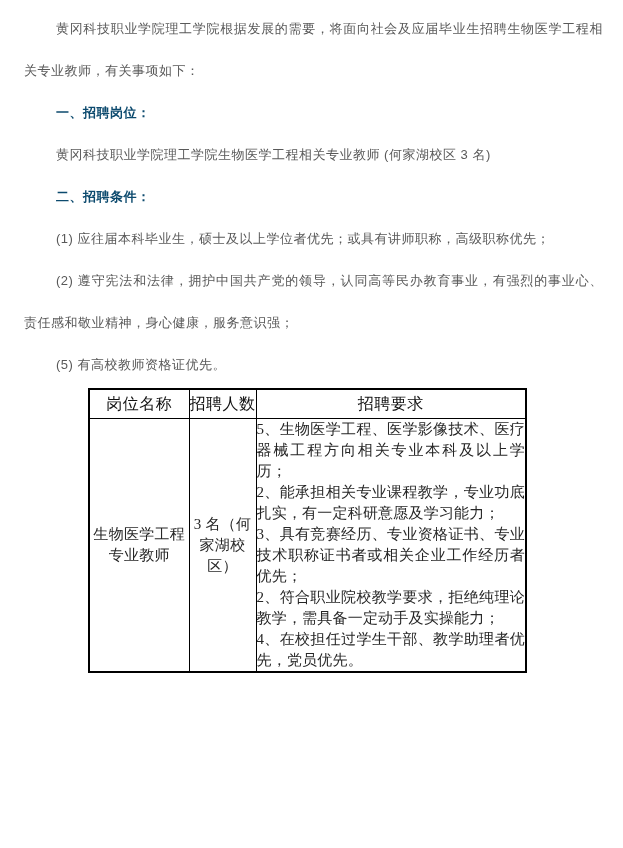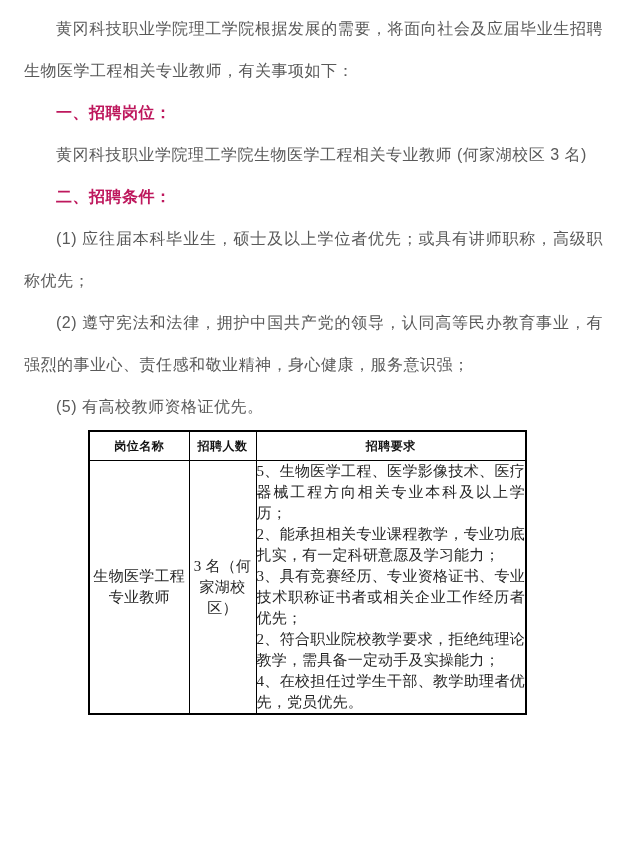--- a/index.html
+++ b/index.html
@@ -9,46 +9,46 @@
     overflow: hidden;
     font-family: "Liberation Sans", "DejaVu Sans", sans-serif;
   }
   .doc {
     box-sizing: border-box;
     width: 623px; height: 848px;
     padding: 8px 20px 0 24px;
   }
   .para {
     margin: 0;
-    font-size: 16px;
+    font-size: 13px;
     letter-spacing: 0.5px;
     line-height: 42px;
     color: #595959;
     text-align: justify;
     text-justify: inter-character;
   }
   .indent { text-indent: 32px; }
-  .heading { font-weight: bold; color: #be185d; }
+  .heading { font-weight: bold; color: #0c4a6e; }
   table.recruit {
     border-collapse: collapse;
     table-layout: fixed;
     width: 437px;
     margin: 2px 0 0 64px;
     border: 2px solid #000000;
     font-family: "Liberation Serif", "DejaVu Serif", serif;
     color: #262626;
   }
   table.recruit th, table.recruit td {
     border: 1px solid #000000;
     padding: 0;
   }
   table.recruit th {
     height: 28px;
-    font-size: 12px;
-    font-weight: bold;
+    font-size: 16px;
+    font-weight: normal;
     text-align: center;
     vertical-align: middle;
     color: #111111;
     letter-spacing: 0.5px;
   }
   col.c1 { width: 100px; }
   col.c2 { width: 67px; }
   col.c3 { width: 270px; }
   td.cell-pos, td.cell-count {
     text-align: center;

